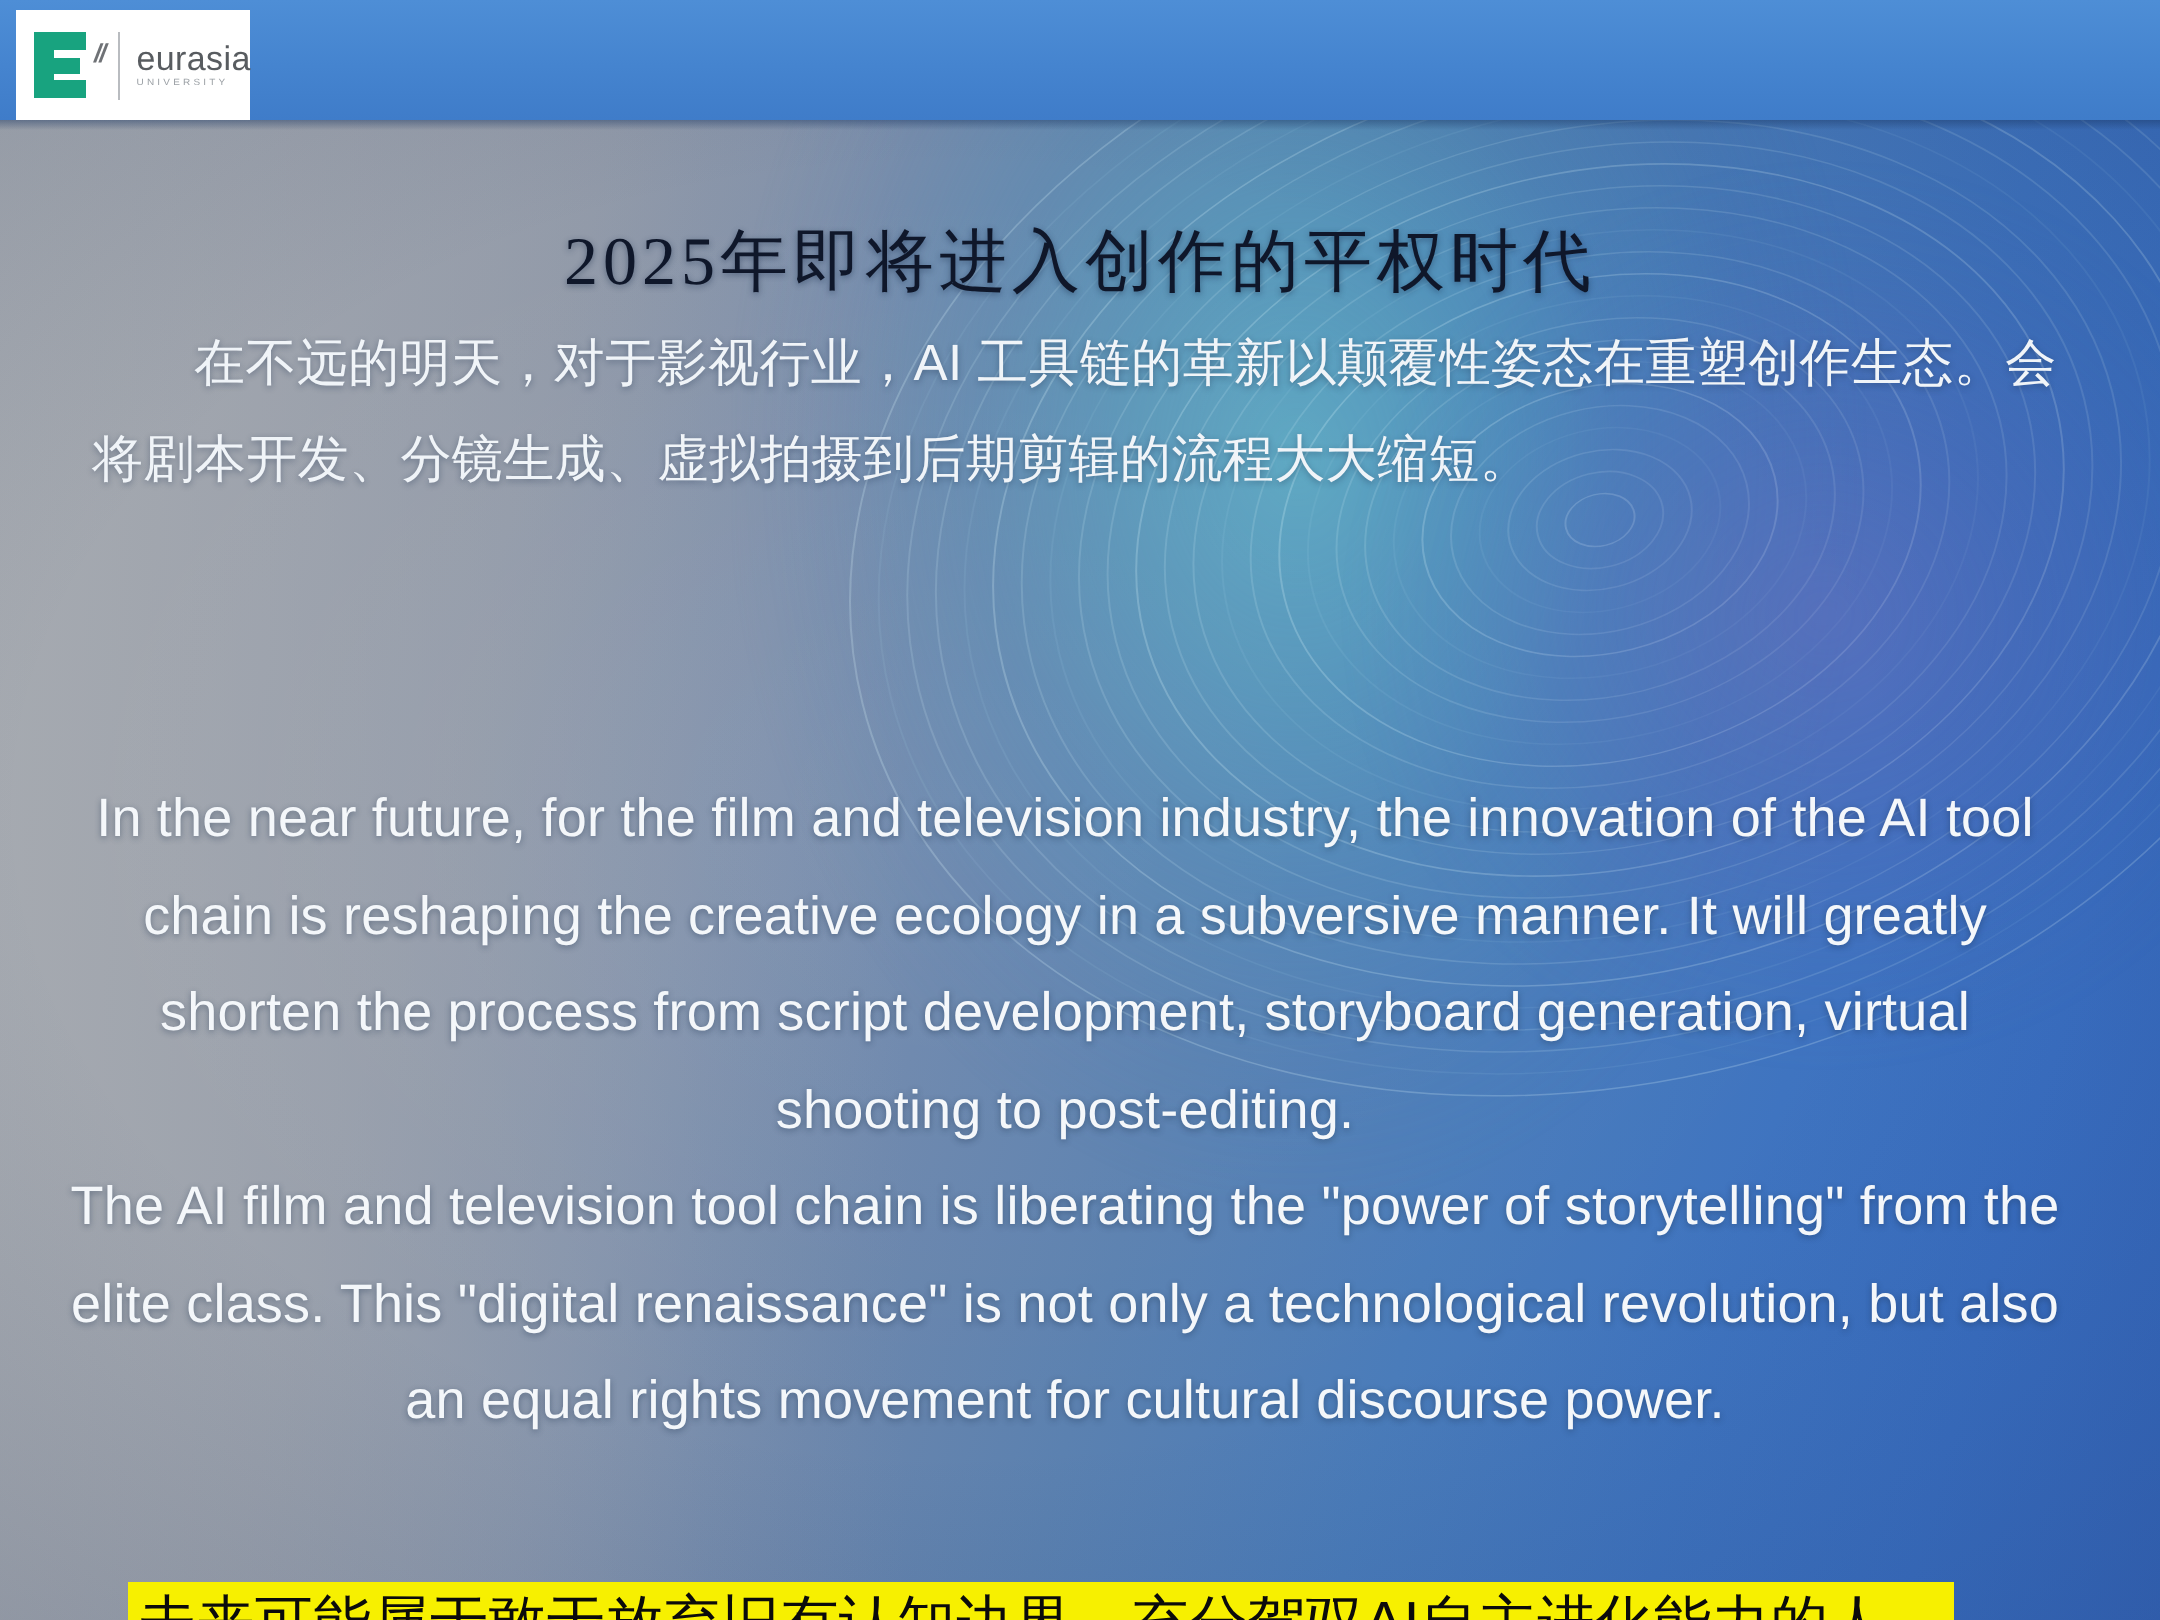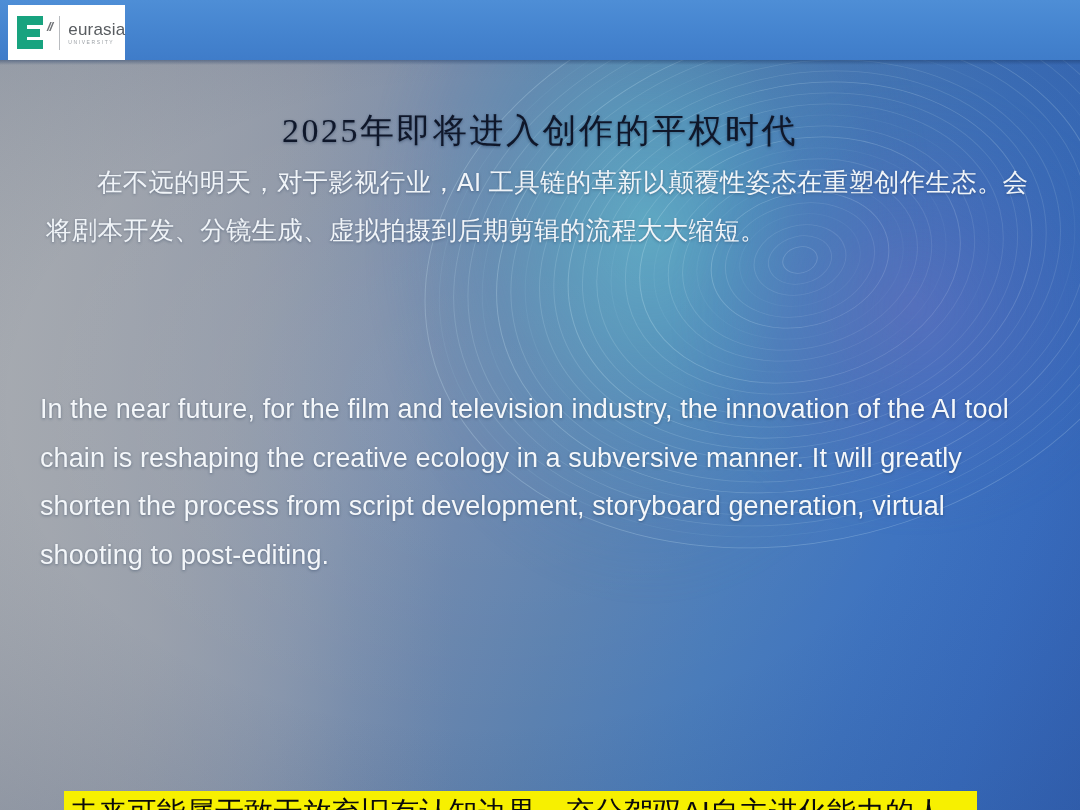--- a/index.html
+++ b/index.html
@@ -212,28 +212,29 @@
     font-size: 25.5px;
     line-height: 48px;
     color: #f0f4f8;
     letter-spacing: 0.2px;
     text-shadow: 0 1px 3px rgba(25,45,75,0.40);
   }
   .cn-p { margin: 16px; text-indent: 2em; }
 
   .en-block {
     position: absolute;
-    left: 40px;
+    left: 25px;
     top: 325px;
     width: 1015px;
     font-size: 27px;
     line-height: 48.5px;
     color: #f4f7fa;
     letter-spacing: 0.1px;
     text-shadow: 0 1px 3px rgba(25,45,75,0.42);
+    text-align: center;
   }
   .en-p { margin: 0; }
 
   .highlight-line {
     position: absolute;
     left: 64px;
     top: 731px;
     background: #f7f000;
     color: #0b0b0b;
     font-size: 29px;
@@ -304,18 +305,19 @@
   <div class="content">
 
     <div class="slide-title">2025年即将进入创作的平权时代</div>
 
     <div class="cn-block">
       <p class="cn-p">在不远的明天，对于影视行业，AI 工具链的革新以颠覆性姿态在重塑创作生态。会将剧本开发、分镜生成、虚拟拍摄到后期剪辑的流程大大缩短。</p>
     </div>
 
     <div class="en-block">
       <p class="en-p">In the near future, for the film and television industry, the innovation of the AI tool chain is reshaping the creative ecology in a subversive manner. It will greatly shorten the process from script development, storyboard generation, virtual shooting to post-editing.</p>
+      <p class="en-p">The AI film and television tool chain is liberating the "power of storytelling" from the elite class. This "digital renaissance" is not only a technological revolution, but also an equal rights movement for cultural discourse power.</p>
     </div>
 
     <div class="highlight-line">未来可能属于敢于放弃旧有认知边界，充分驾驭AI自主进化能力的人。</div>
 
   </div>
 </div>
 
 </body></html>

